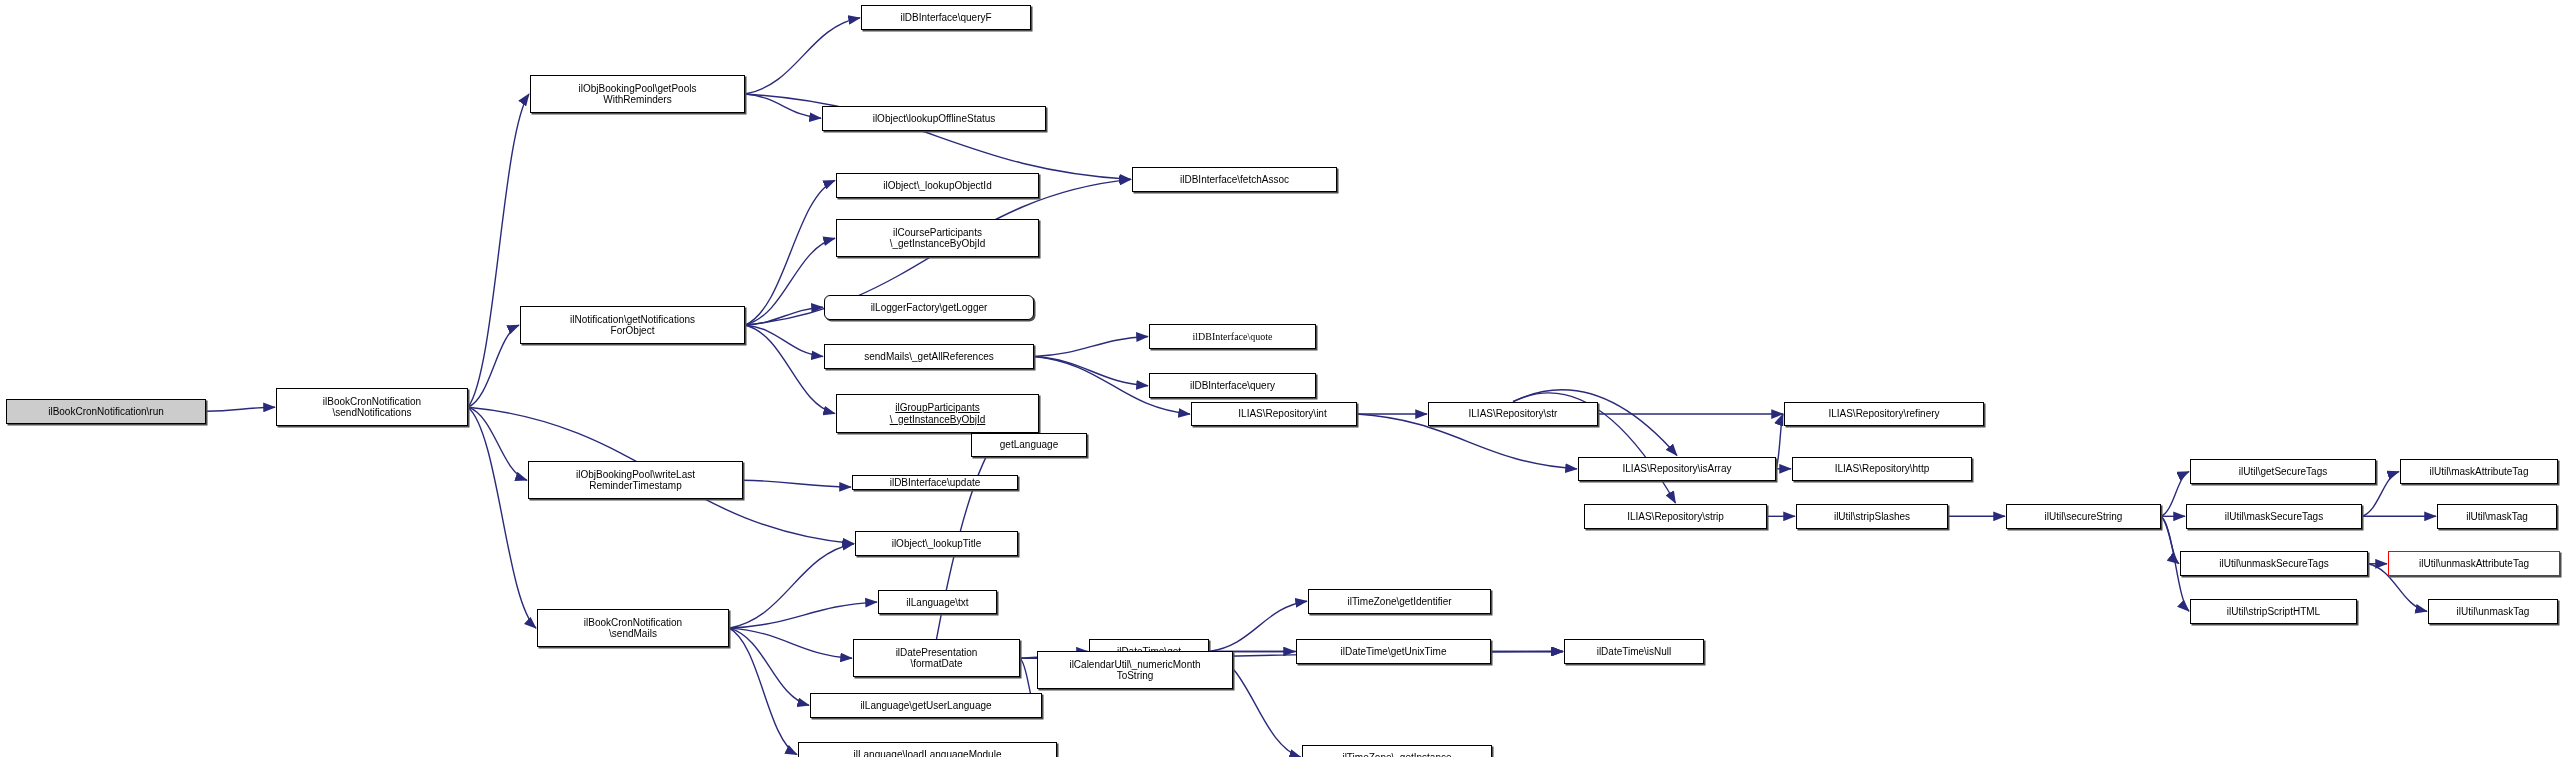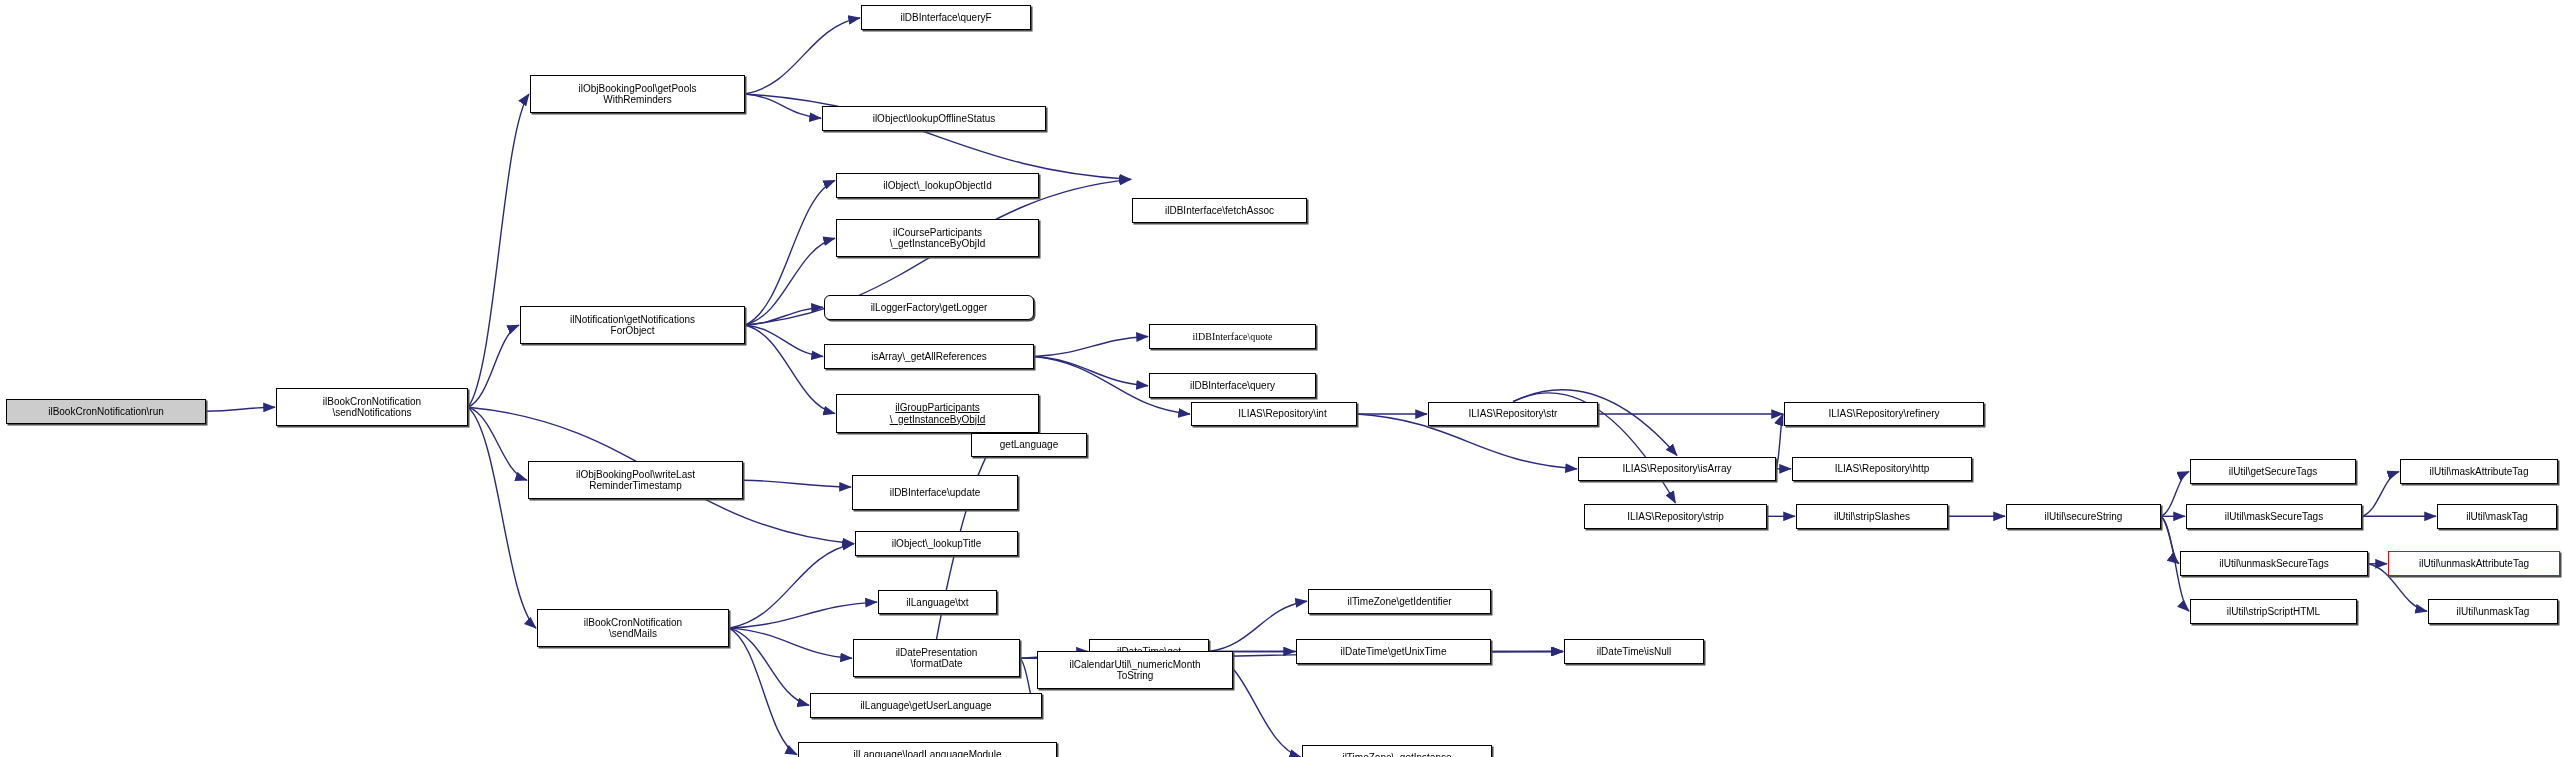--- a/index.html
+++ b/index.html
@@ -94,31 +94,31 @@
       <div class="node" style="left: 276px; top: 388.025px; width: 192px; height: 38.346px;"><span>ilBookCronNotification
 \sendNotifications</span></div>
       <div class="node" style="left: 530px; top: 74.866px; width: 215px; height: 38.346px;"><span>ilObjBookingPool\getPools
 WithReminders</span></div>
       <div class="node" style="left: 861px; top: 5.478px; width: 170px; height: 24.651px;"><span>ilDBInterface\queryF</span></div>
       <div class="node" style="left: 822px; top: 105.908px; width: 224px; height: 24.651px;"><span>ilObject\lookupOfflineStatus</span></div>
       <div class="node" style="left: 836px; top: 173px; width: 203px; height: 24.651px;"><span>ilObject\_lookupObjectId</span></div>
       <div class="node" style="left: 836px; top: 219.12px; width: 203px; height: 38.346px;"><span>ilCourseParticipants
 \_getInstanceByObjId</span></div>
       <div class="node" style="left: 824px; top: 294.899px; width: 210px; height: 24.651px; border-radius: 6px;"><span>ilLoggerFactory\getLogger</span></div>
-      <div class="node" style="left: 824px; top: 344.201px; width: 210px; height: 24.651px;"><span>isArray\_getAllReferences</span></div>
+      <div class="node" style="left: 824px; top: 344.201px; width: 210px; height: 24.651px;"><span>sendMails\_getAllReferences</span></div>
       <div class="node" style="left: 836px; top: 394.416px; width: 203px; height: 38.346px; text-decoration: underline;"><span>ilGroupParticipants
 \_getInstanceByObjId</span></div>
       <div class="node" style="left: 520px; top: 305.855px; width: 225px; height: 38.346px;"><span>ilNotification\getNotifications
 ForObject</span></div>
-      <div class="node" style="left: 1132px; top: 167.079px; width: 175px; height: 24.651px; margin-top: 31px;"><span>ilDBInterface\fetchAssoc</span></div>
+      <div class="node" style="left: 1132px; top: 167.079px; width: 205px; height: 24.651px;"><span>ilDBInterface\fetchAssoc</span></div>
       <div class="node" style="left: 1149px; top: 324.115px; width: 167px; height: 24.651px; font-family: Liberation Serif, serif;"><span>ilDBInterface\quote</span></div>
       <div class="node" style="left: 1149px; top: 373.417px; width: 167px; height: 24.651px;"><span>ilDBInterface\query</span></div>
       <div class="node" style="left: 528px; top: 461.065px; width: 215px; height: 38.346px;"><span>ilObjBookingPool\writeLast
 ReminderTimestamp</span></div>
-      <div class="node" style="left: 852px; top: 474.76px; width: 166px; height: 35px;"><span>ilDBInterface\update</span></div>
+      <div class="node" style="left: 852px; top: 474.76px; width: 166px; height: 15px;"><span>ilDBInterface\update</span></div>
       <div class="node" style="left: 855px; top: 531.366px; width: 163px; height: 24.651px;"><span>ilObject\_lookupTitle</span></div>
       <div class="node" style="left: 537px; top: 608.971px; width: 192px; height: 38.346px;"><span>ilBookCronNotification
 \sendMails</span></div>
       <div class="node" style="left: 878px; top: 589.798px; width: 119px; height: 24.651px;"><span>ilLanguage\txt</span></div>
       <div class="node" style="left: 853px; top: 639.1px; width: 167px; height: 38.346px;"><span>ilDatePresentation
 \formatDate</span></div>
       <div class="node" style="left: 810px; top: 692.967px; width: 232px; height: 24.651px;"><span>ilLanguage\getUserLanguage</span></div>
       <div class="node" style="left: 798px; top: 742.269px; width: 259px; height: 24.651px;"><span>ilLanguage\loadLanguageModule</span></div>
       <div class="node" style="left: 971px; top: 432.762px; width: 116px; height: 24.651px;"><span>getLanguage</span></div>
       <div class="node" style="left: 1089px; top: 639.1px; width: 120px; height: 24.651px;"><span>ilDateTime\get</span></div>
@@ -129,21 +129,21 @@
       <div class="node" style="left: 1302px; top: 745.008px; width: 190px; height: 24.651px;"><span>ilTimeZone\_getInstance</span></div>
       <div class="node" style="left: 1564px; top: 639.1px; width: 140px; height: 24.651px;"><span>ilDateTime\isNull</span></div>
       <div class="node" style="left: 1191px; top: 401.72px; width: 166px; height: 24.651px; padding-left: 17px;"><span>ILIAS\Repository\int</span></div>
       <div class="node" style="left: 1428px; top: 401.72px; width: 170px; height: 24.651px;"><span>ILIAS\Repository\str</span></div>
       <div class="node" style="left: 1578px; top: 456.5px; width: 198px; height: 24.651px;"><span>ILIAS\Repository\isArray</span></div>
       <div class="node" style="left: 1584px; top: 503.976px; width: 183px; height: 24.651px;"><span>ILIAS\Repository\strip</span></div>
       <div class="node" style="left: 1784px; top: 401.72px; width: 200px; height: 24.651px;"><span>ILIAS\Repository\refinery</span></div>
       <div class="node" style="left: 1792px; top: 456.5px; width: 180px; height: 24.651px;"><span>ILIAS\Repository\http</span></div>
       <div class="node" style="left: 1796px; top: 503.976px; width: 152px; height: 24.651px;"><span>ilUtil\stripSlashes</span></div>
       <div class="node" style="left: 2006px; top: 503.976px; width: 155px; height: 24.651px;"><span>ilUtil\secureString</span></div>
-      <div class="node" style="left: 2190px; top: 459.239px; width: 166px; height: 24.651px;"><span>ilUtil\getSecureTags</span></div>
+      <div class="node" style="left: 2190px; top: 459.239px; width: 186px; height: 24.651px;"><span>ilUtil\getSecureTags</span></div>
       <div class="node" style="left: 2186px; top: 503.976px; width: 176px; height: 24.651px;"><span>ilUtil\maskSecureTags</span></div>
       <div class="node" style="left: 2180px; top: 551.452px; width: 188px; height: 24.651px;"><span>ilUtil\unmaskSecureTags</span></div>
       <div class="node" style="left: 2190px; top: 598.928px; width: 167px; height: 24.651px;"><span>ilUtil\stripScriptHTML</span></div>
       <div class="node" style="left: 2400px; top: 459.239px; width: 158px; height: 24.651px;"><span>ilUtil\maskAttributeTag</span></div>
       <div class="node" style="left: 2437px; top: 503.976px; width: 120px; height: 24.651px;"><span>ilUtil\maskTag</span></div>
       <div class="node highlight" style="left: 2388px; top: 551.452px; width: 172px; height: 24.651px;"><span>ilUtil\unmaskAttributeTag</span></div>
       <div class="node" style="left: 2428px; top: 598.928px; width: 130px; height: 24.651px;"><span>ilUtil\unmaskTag</span></div>
     </div>
 </div>
 

